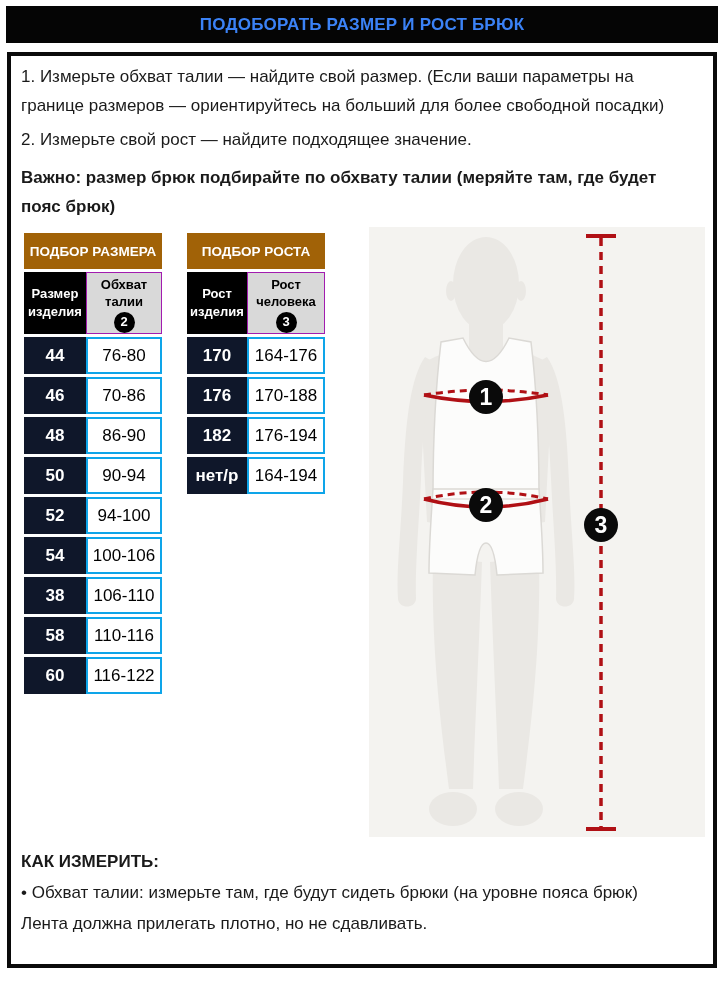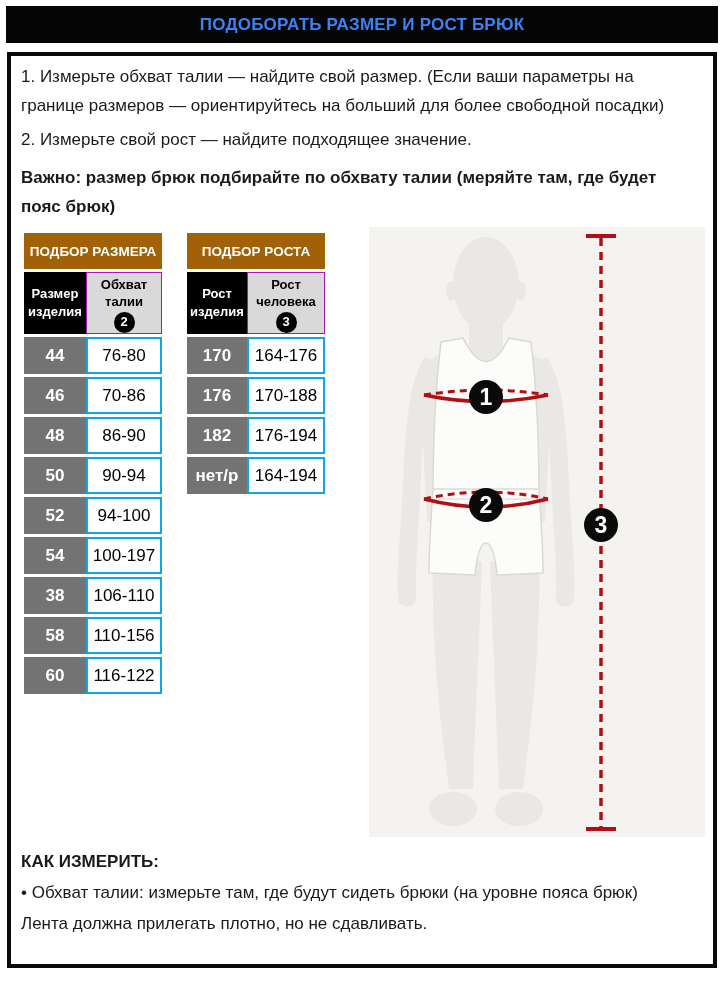--- a/index.html
+++ b/index.html
@@ -45,21 +45,21 @@
     border:1px solid #a21caf;
     display:flex;flex-direction:column;align-items:center;justify-content:flex-start;
     text-align:center;font-weight:bold;font-size:13px;line-height:1.3;padding-top:4px;
   }
   .badge{
     width:21px;height:21px;border-radius:50%;background:#000;color:#fff;
     display:flex;align-items:center;justify-content:center;
     font-size:13px;font-weight:bold;margin-top:1px;flex:0 0 auto;
   }
   .t-cell-left{
-    background:#737373;color:#fff;height:37px;
+    background:#0f172a;color:#fff;height:37px;
     display:flex;align-items:center;justify-content:center;
     font-weight:bold;font-size:17px;
   }
   .t-cell-right{
     background:#fff;color:#000;height:37px;box-sizing:border-box;
     border:2px solid #0ea5e9;
     display:flex;align-items:center;justify-content:center;font-size:17px;
   }
   .figure-wrap{position:absolute;left:348px;top:0;width:336px;height:610px;}
 
@@ -94,25 +94,25 @@
       <div class="t-cell-right">76-80</div>
       <div class="t-cell-left">46</div>
       <div class="t-cell-right">70-86</div>
       <div class="t-cell-left">48</div>
       <div class="t-cell-right">86-90</div>
       <div class="t-cell-left">50</div>
       <div class="t-cell-right">90-94</div>
       <div class="t-cell-left">52</div>
       <div class="t-cell-right">94-100</div>
       <div class="t-cell-left">54</div>
-      <div class="t-cell-right">100-197</div>
+      <div class="t-cell-right">100-106</div>
       <div class="t-cell-left">38</div>
       <div class="t-cell-right">106-110</div>
       <div class="t-cell-left">58</div>
-      <div class="t-cell-right">110-156</div>
+      <div class="t-cell-right">110-116</div>
       <div class="t-cell-left">60</div>
       <div class="t-cell-right">116-122</div>
     </div>
 
     <div class="stable height">
       <div class="t-title">ПОДБОР РОСТА</div>
       <div class="t-head-left">Рост изделия</div>
       <div class="t-head-right">
         <span>Рост человека</span>
         <span class="badge">3</span>

